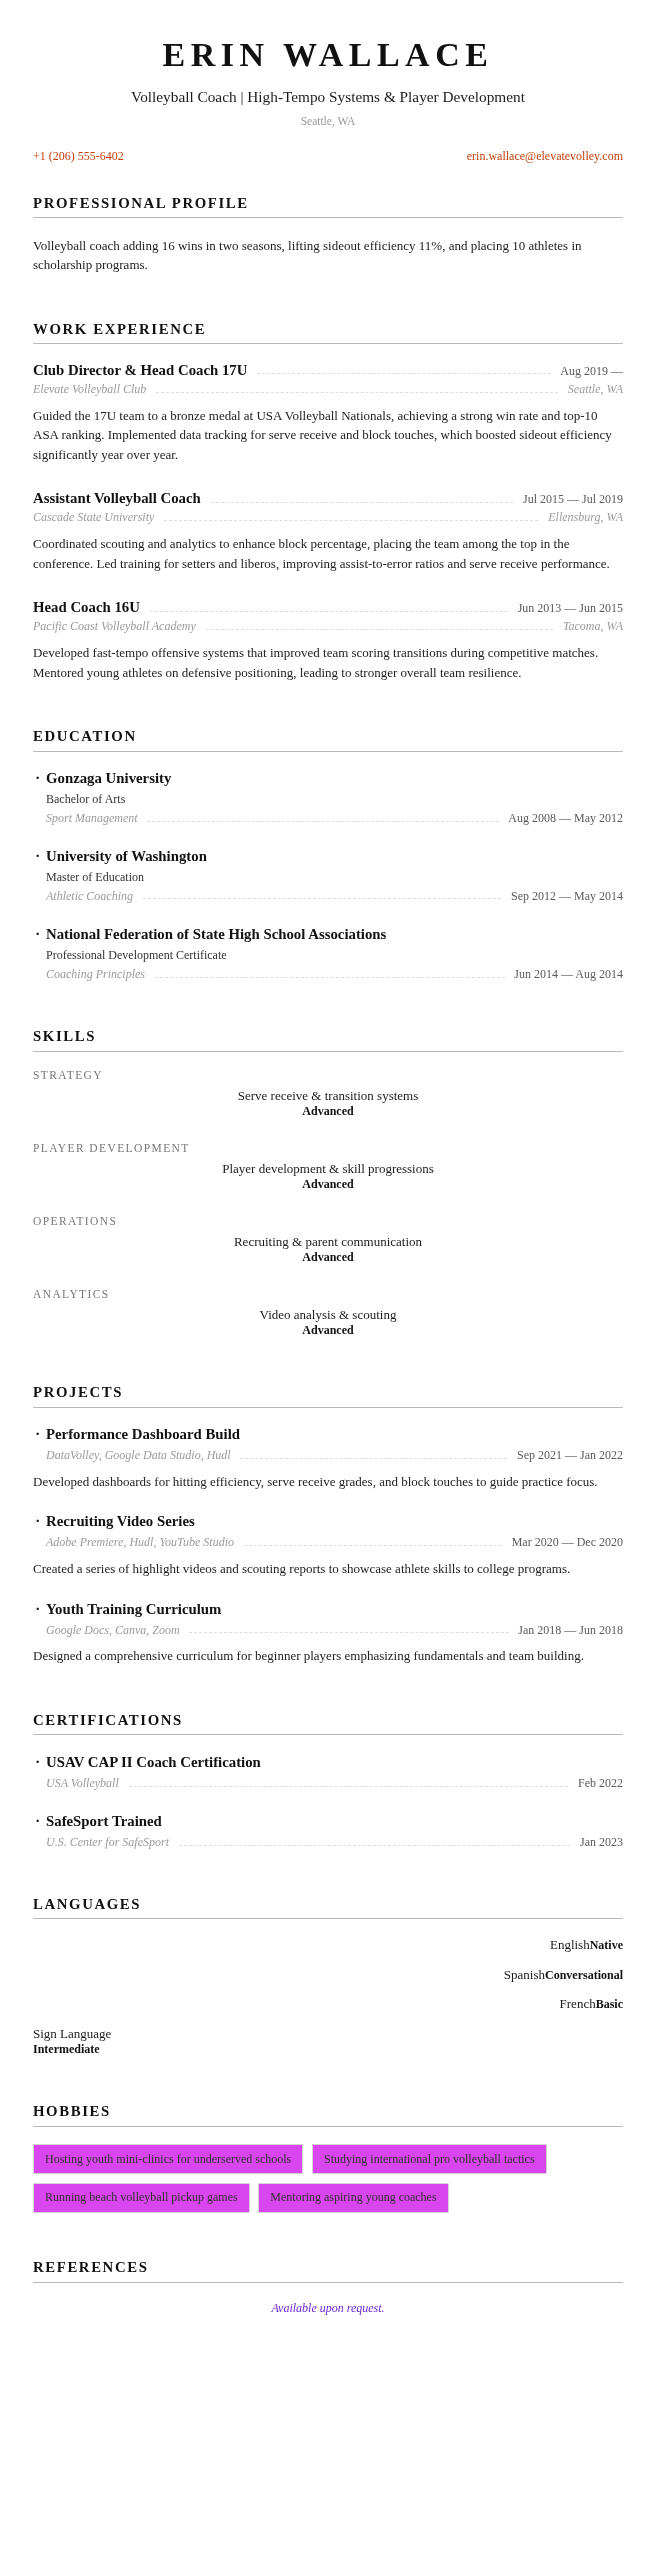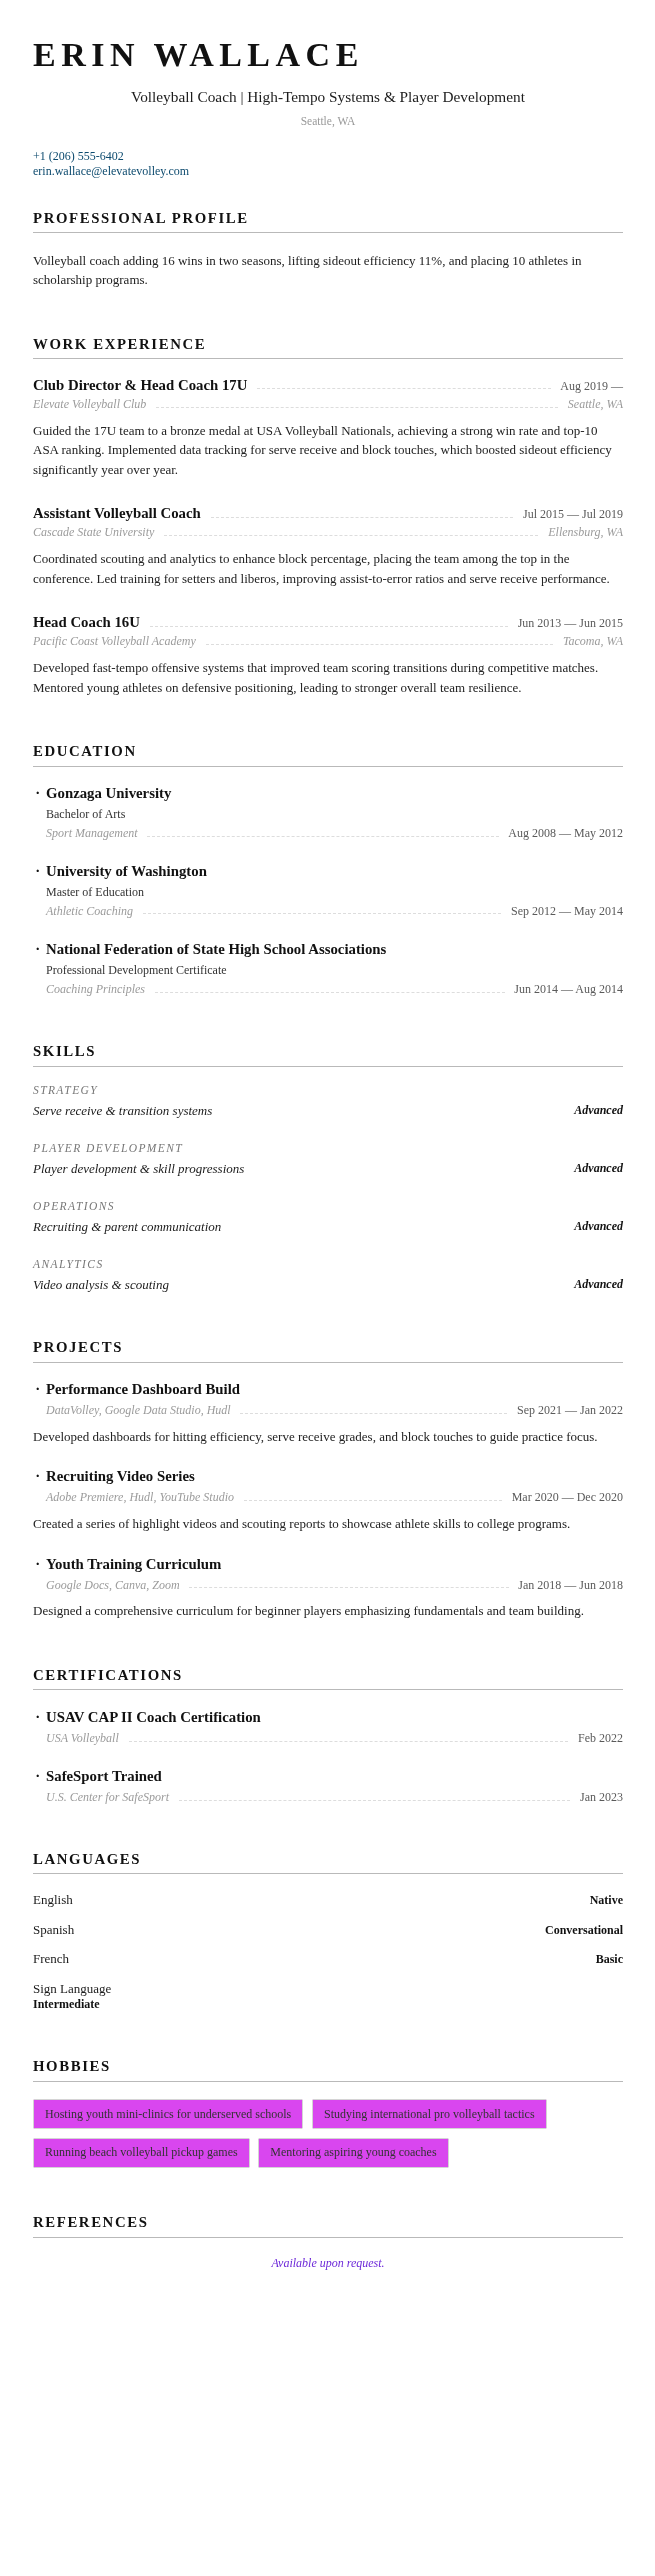--- a/index.html
+++ b/index.html
@@ -7,31 +7,31 @@
     width: 656px;
     min-height: 2576px;
     font-family: "Liberation Serif", "DejaVu Serif", serif;
     color: #1b1b1b;
     box-sizing: border-box;
   }
   .page { padding: 36px 33px 49px; box-sizing: border-box; }
 
   
   .name {
-    text-align: left;
+    text-align: center;
     font-size: 34px;
     font-weight: 700;
     letter-spacing: 5.5px;
     color: #111;
   }
   .subtitle { text-align: center; font-size: 15.3px; margin-top: 14px; color: #1c1c1c; }
   .location { text-align: center; font-size: 11.5px; margin-top: 8.7px; color: #999; }
   .contact {
     display: flex; justify-content: space-between; align-items: baseline;
-    margin-top: 22px; font-size: 12px; color: #0c4a6e; flex-direction: column;
+    margin-top: 22px; font-size: 12px; color: #c2410c;
   }
 
   
   .section { margin-top: 46px; }
   .section.first { margin-top: 31px; }
   .section-heading {
     font-size: 14.8px; font-weight: 700; letter-spacing: 1.6px; color: #111;
     padding-bottom: 5.5px; border-bottom: 1.1px solid #b9b9b9; margin-bottom: 17.5px;
   }
   p.body-text { margin: 0; font-size: 13px; line-height: 1.5; color: #222; }
@@ -56,29 +56,29 @@
   .bullet-name {
     font-size: 14.8px; font-weight: 700; color: #111;
     position: relative; padding-left: 13px; max-width: 350px; line-height: 1.3;
   }
   .bullet-name::before { content: "\00B7"; position: absolute; left: 2.2px; }
   .sub-line { padding-left: 13px; margin-top: 3.8px; }
   .degree { font-size: 12px; color: #333; }
   .entry p.body-text { margin-top: 8.7px; font-family: Liberation Serif, serif; }
 
   
-  .skill-group { margin-bottom: 23px; font-style: italic; }
+  .skill-group { margin-bottom: 23px; }
   .skill-group:last-child { margin-bottom: 0; }
   .skill-cat { font-size: 11.5px; letter-spacing: 1.4px; color: #777; margin-bottom: 7px; }
-  .skill-row { display: flex; justify-content: space-between; align-items: flex-start; }
+  .skill-row { display: flex; justify-content: space-between; align-items: center; flex-direction: column; }
   .skill-name { font-size: 13px; color: #1b1b1b; }
   .level { font-size: 12px; font-weight: 700; color: #111; white-space: nowrap; }
 
   
-  .lang-row { display: flex; justify-content: space-between; align-items: baseline; margin-bottom: 13.7px; }
+  .lang-row { display: flex; justify-content: flex-end; align-items: baseline; margin-bottom: 13.7px; }
   .lang-row:last-child { margin-bottom: 7px; flex-direction: column; }
   .lang-name { font-size: 13px; color: #1b1b1b; }
 
   
   .chips { display: flex; flex-wrap: wrap; gap: 8.7px; }
   .chip {
     background: #d946ef; border: 0.5px solid #d4d4d4; border-radius: 1.6px;
     padding: 6.6px 11px; font-size: 12px; color: #333;
   }
 

